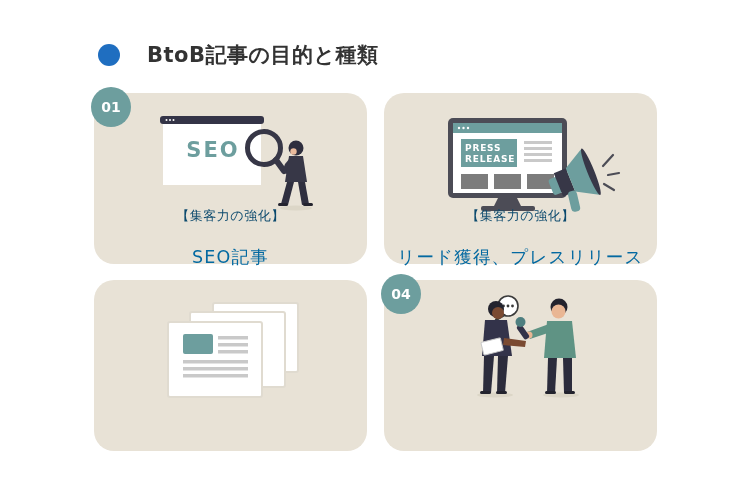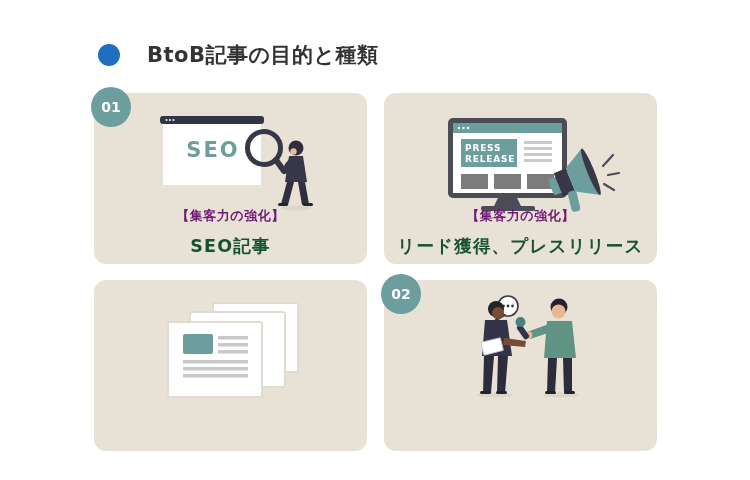--- a/index.html
+++ b/index.html
@@ -24,36 +24,36 @@
   .cards {
     position:absolute; left:94px; top:93px;
     display:grid;
     grid-template-columns:273px 273px;
     grid-auto-rows:171px;
     gap:16px 17px;
   }
   .card {
     position:relative;
     background:#E8E2D6;
-    border-radius:12px;
+    border-radius:20px;
   }
   .badge {
     position:absolute; left:-3px; top:-6px; z-index:2;
     width:40px; height:40px; border-radius:50%;
     background:#6D9E9E; color:#ffffff;
     font-size:14px; font-weight:bold;
     display:flex; align-items:center; justify-content:center;
   }
   .illus { position:absolute; left:0; top:0; width:273px; height:171px; }
   .card-text {
     position:absolute; left:0; right:0; top:115px;
     text-align:center; line-height:1.3;
   }
-  .cat  { font-size:13px;   font-weight:bold; color:#701a75; letter-spacing:0.5px; }
-  .ttl  { font-size:17.5px; font-weight:bold; color:#14532d; letter-spacing:1.2px; margin-top:10px; }
+  .cat  { font-size:13px;   font-weight:normal; color:#0c4a6e; letter-spacing:0.5px; }
+  .ttl  { font-size:17.5px; font-weight:normal; color:#0369a1; letter-spacing:1.2px; margin-top:21px; }
   svg text { font-family:"DejaVu Sans","Liberation Sans",sans-serif; }
 </style>
 </head>
 <body>
 
 <div class="title-row">
   <div class="title-bullet"></div>
   <div class="page-title">BtoB記事の目的と種類</div>
 </div>
 
@@ -145,21 +145,21 @@
         <rect x="124" y="63" width="30" height="3.5" fill="#C9C9C9"></rect>
         <rect x="124" y="70" width="30" height="3.5" fill="#C9C9C9"></rect>
         <rect x="89" y="80" width="65" height="3.5" fill="#C9C9C9"></rect>
         <rect x="89" y="87" width="65" height="3.5" fill="#C9C9C9"></rect>
         <rect x="89" y="94" width="65" height="3.5" fill="#C9C9C9"></rect>
       </g>
     </svg>
   </div>
 
   <div class="card">
-    <div class="badge">02</div>
+    <div class="badge">04</div>
     <svg class="illus" viewBox="0 0 273 171">
       <g>
         <circle cx="124" cy="26" r="10" fill="#ffffff" stroke="#3A3A3A" stroke-width="1.6"></circle>
         <path d="M116,33 L111,41 L121,35 Z" fill="#ffffff" stroke="#3A3A3A" stroke-width="1.6" stroke-linejoin="round"></path>
         <circle cx="119.5" cy="26" r="1.4" fill="#3A3A3A"></circle>
         <circle cx="124" cy="26" r="1.4" fill="#3A3A3A"></circle>
         <circle cx="128.5" cy="26" r="1.4" fill="#3A3A3A"></circle>
       </g>
       <g>
         <ellipse cx="111" cy="115" rx="18" ry="2.5" fill="#DCD6C7"></ellipse>

